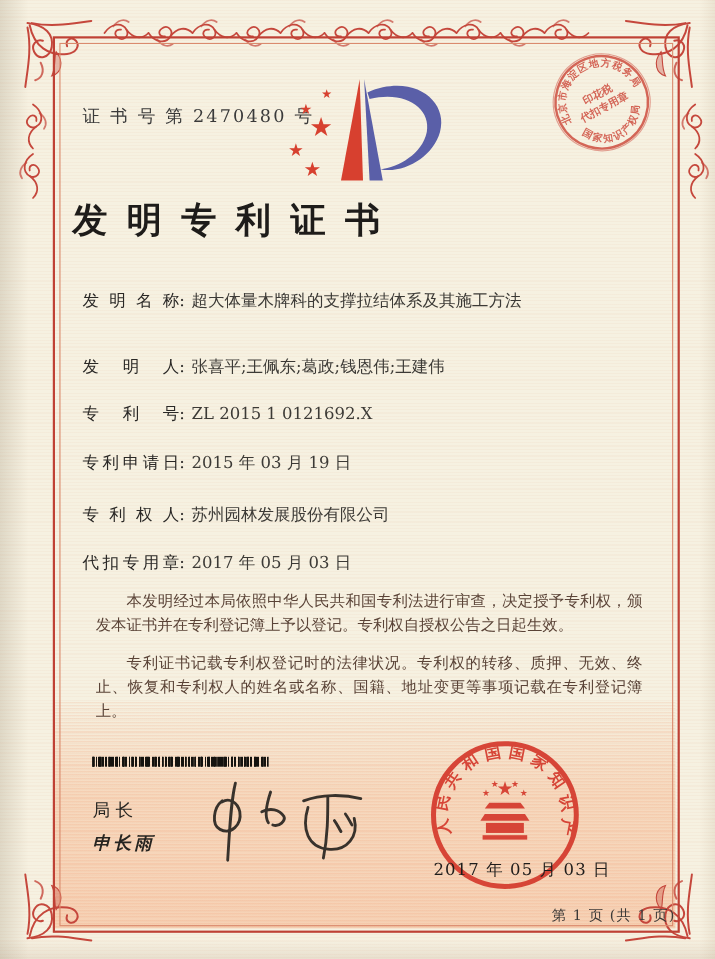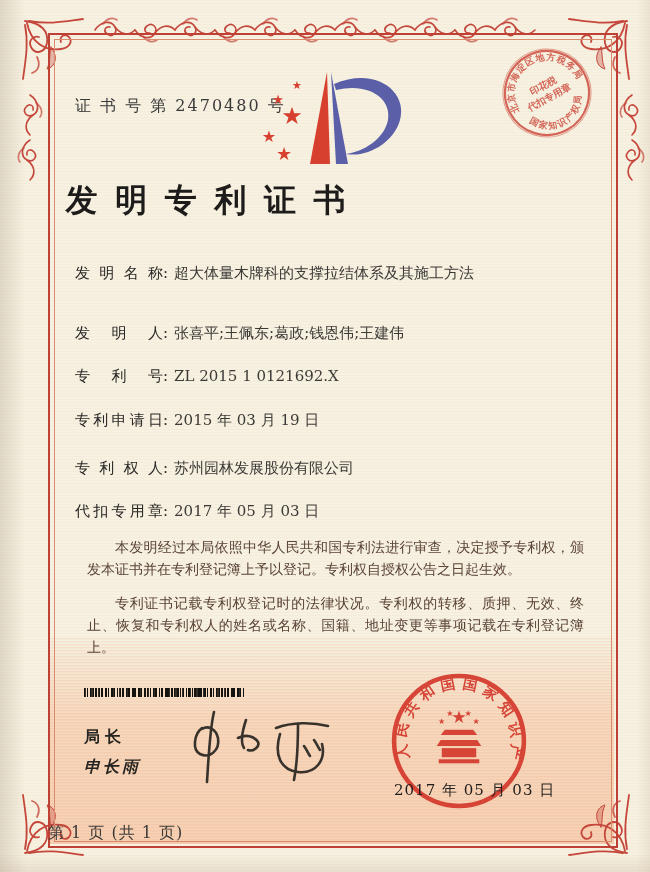--- a/index.html
+++ b/index.html
@@ -41,26 +41,26 @@
 
   .body-text{position:absolute;left:75px;top:524px;width:521px;
     font-size:14px;line-height:22px;color:#5a4337;text-align:justify;}
   .body-text p{margin:12px;text-indent:2em;}
 
   .barcode{position:absolute;left:84px;top:688px;width:160px;height:9px;
     background:
       repeating-linear-gradient(90deg,#15130f 0 1.5px,rgba(0,0,0,0) 1.5px 3px),
       repeating-linear-gradient(90deg,#15130f 0 1px,rgba(0,0,0,0) 1px 5.5px),
       repeating-linear-gradient(90deg,rgba(20,18,14,0.85) 0 2px,rgba(0,0,0,0) 2px 7px);}
-  .signer-title{position:absolute;left:84px;top:727px;font-size:16px;font-weight:700;color:#262420;letter-spacing:5px;}
+  .signer-title{position:absolute;left:84px;top:727px;font-size:16px;font-weight:400;color:#262420;letter-spacing:5px;}
   .signer-name{position:absolute;left:84px;top:757px;font-size:16px;font-weight:600;color:#262420;letter-spacing:3px;font-style:italic;}
   .signature{position:absolute;left:180px;top:698px;}
   .office-seal{position:absolute;left:388px;top:670px;}
   .issue-date{position:absolute;left:394px;top:781px;font-size:15px;color:#1f1d1b;letter-spacing:1px;}
-  .footer-page{position:absolute;left:48px;top:823px;width:566px;text-align:left;font-size:16px;color:#3b3937;letter-spacing:1px;}
+  .footer-page{position:absolute;left:48px;top:823px;width:566px;text-align:right;font-size:13px;color:#3b3937;letter-spacing:1px;}
 </style>
 </head>
 <body>
 
 <div class="paper-shade"></div>
 <div class="pink-band"></div>
 <div class="texture"></div>
 
 <svg class="deco" width="650" height="872" viewBox="0 0 650 872">
   <defs>

